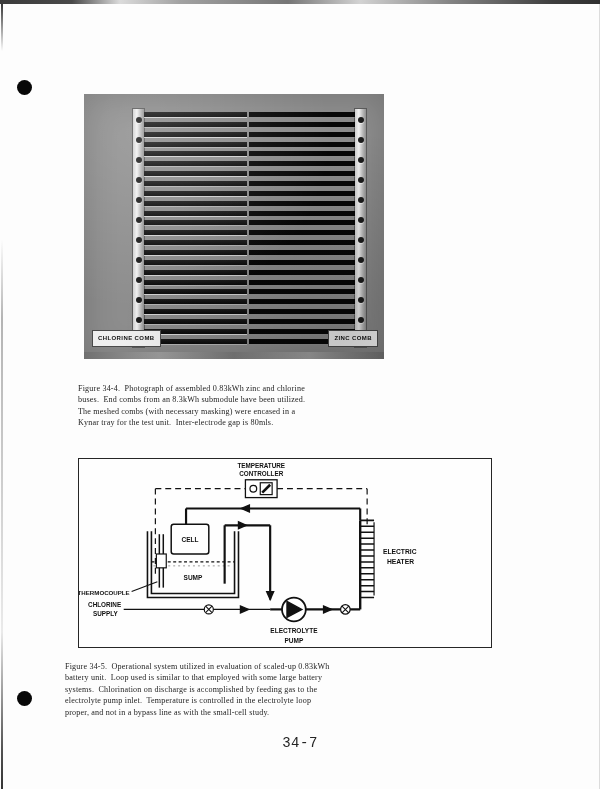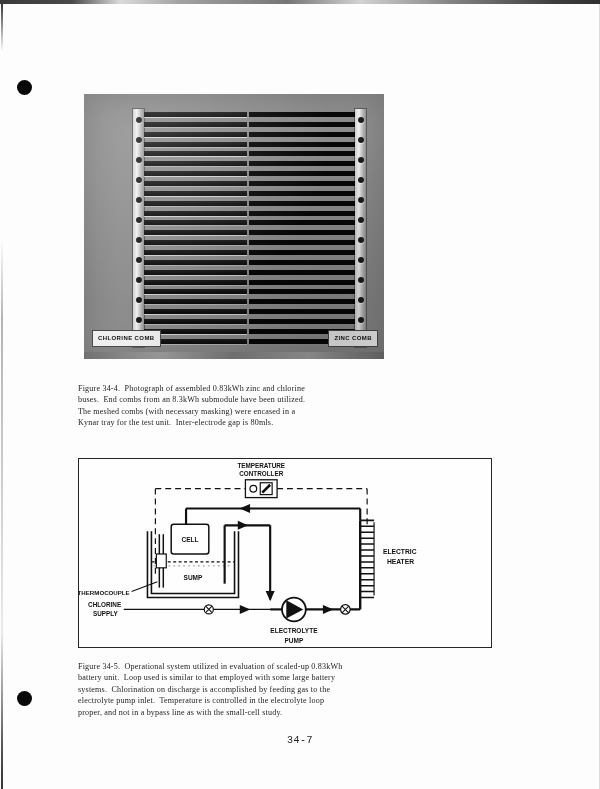--- a/index.html
+++ b/index.html
@@ -58,30 +58,30 @@
   .photo-label{position:absolute;background:#efefef;border:1px solid #4a4a4a;
     padding:3px 5px;text-align:center;font-family:"Liberation Sans",sans-serif;
     font-size:6px;font-weight:700;letter-spacing:.4px;color:#101010;line-height:1.45;}
   .label-chlorine{left:8px;bottom:12px;}
   .label-zinc{right:6px;bottom:12px;}
 
   
   .caption{position:absolute;font-family:Liberation Serif, serif;
     font-size:8.1px;line-height:11.4px;color:#1d1d1d;white-space:pre;letter-spacing:.18px;}
   #caption-344{left:78px;top:383px;}
-  #caption-345{left:78px;top:661px;}
+  #caption-345{left:65px;top:661px;}
 
   
   .diagram{position:absolute;left:78px;top:458px;width:414px;height:190px;
     border:1.3px solid #262626;background:#fefefe;box-sizing:border-box;}
   .dg{position:absolute;left:0;top:0;width:100%;height:100%;}
   .dg text{font-family:"Liberation Sans",sans-serif;fill:#101010;font-weight:700;}
 
   .pagenum{position:absolute;left:0;top:735px;width:600px;text-align:center;
-    font-family:"Liberation Mono","DejaVu Sans Mono",monospace;font-size:10px;color:#242424;letter-spacing:.5px;}
+    font-family:"Liberation Mono","DejaVu Sans Mono",monospace;font-size:14px;color:#242424;letter-spacing:.5px;}
 </style>
 </head>
 <body>
 
 <div class="page">
 
   <div class="scan-top-band"></div>
   <div class="scan-left-line"></div>
   <div class="scan-right-line"></div>
   <div class="punch top"></div>

